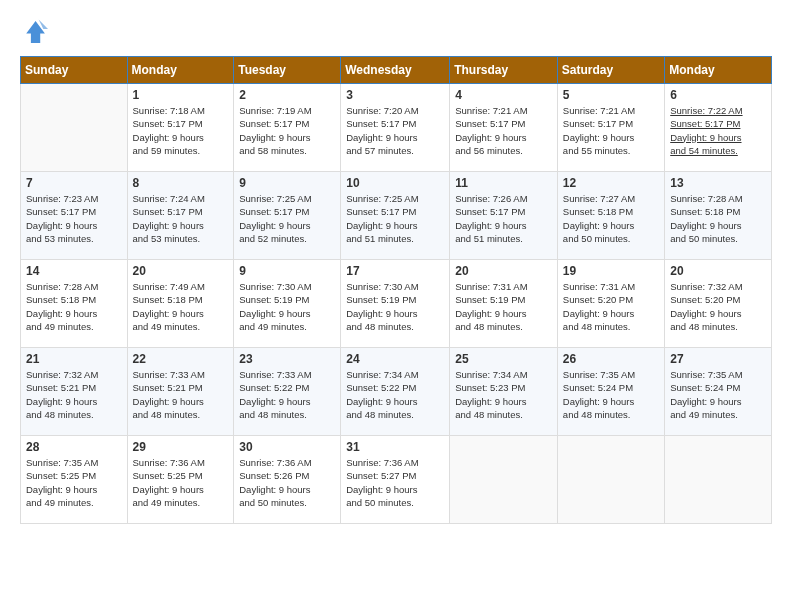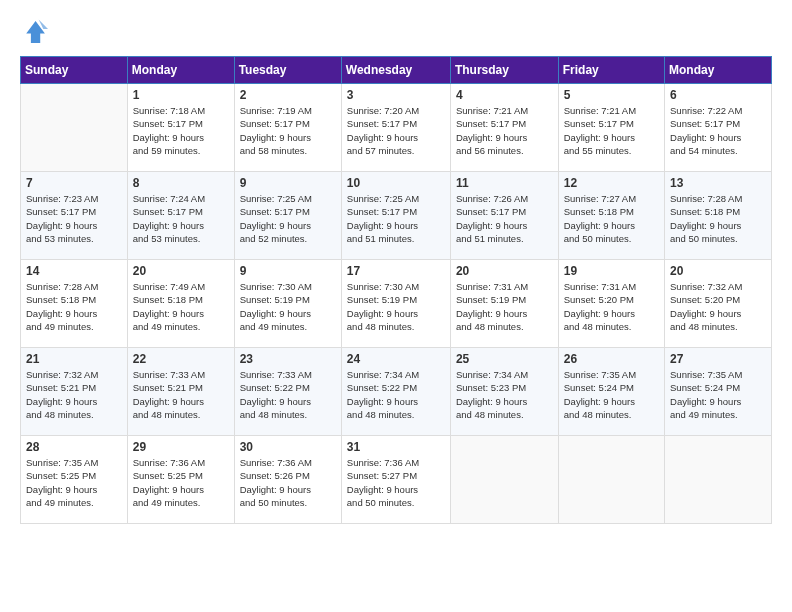--- a/index.html
+++ b/index.html
@@ -58,21 +58,21 @@
     .location {
       font-size: 14px;
       color: #555;
     }
     .calendar {
       width: 100%;
       border-collapse: collapse;
       border: 1px solid #ccc;
     }
     .calendar th {
-      background: #4c1d95;
+      background: #a16207;
       color: #fff;
       font-size: 12px;
       font-weight: bold;
       padding: 6px 4px;
       text-align: left;
       border: 1px solid #3a7fc1;
     }
     .calendar td {
       vertical-align: top;
       border: 1px solid #ddd;
@@ -126,21 +126,21 @@
   </div>
 
   <table class="calendar">
     <thead>
       <tr>
       <th>Sunday</th>
           <th>Monday</th>
           <th>Tuesday</th>
           <th>Wednesday</th>
           <th>Thursday</th>
-          <th>Friday</th>
+          <th>Saturday</th>
           <th>Monday</th>
         </tr>
     </thead>
     <tbody id="calendar-body">
     <tr>
           <td class="empty"></td>
           <td>
             <span class="day-num">1</span>
             <div class="day-info" style="white-space: pre-line;">Sunrise: 7:18 AM
 Sunset: 5:17 PM
@@ -170,21 +170,21 @@
           </td>
           <td>
             <span class="day-num">5</span>
             <div class="day-info" style="white-space: pre-line;">Sunrise: 7:21 AM
 Sunset: 5:17 PM
 Daylight: 9 hours
 and 55 minutes.</div>
           </td>
           <td>
             <span class="day-num">6</span>
-            <div class="day-info" style="white-space: pre-line;">Sunrise: 7:22 AM
+            <div class="day-info" style="white-space: pre-line; text-decoration: underline;">Sunrise: 7:22 AM
 Sunset: 5:17 PM
 Daylight: 9 hours
 and 54 minutes.</div>
           </td>
         </tr>
         <tr>
           <td>
             <span class="day-num">7</span>
             <div class="day-info" style="white-space: pre-line;">Sunrise: 7:23 AM
 Sunset: 5:17 PM

